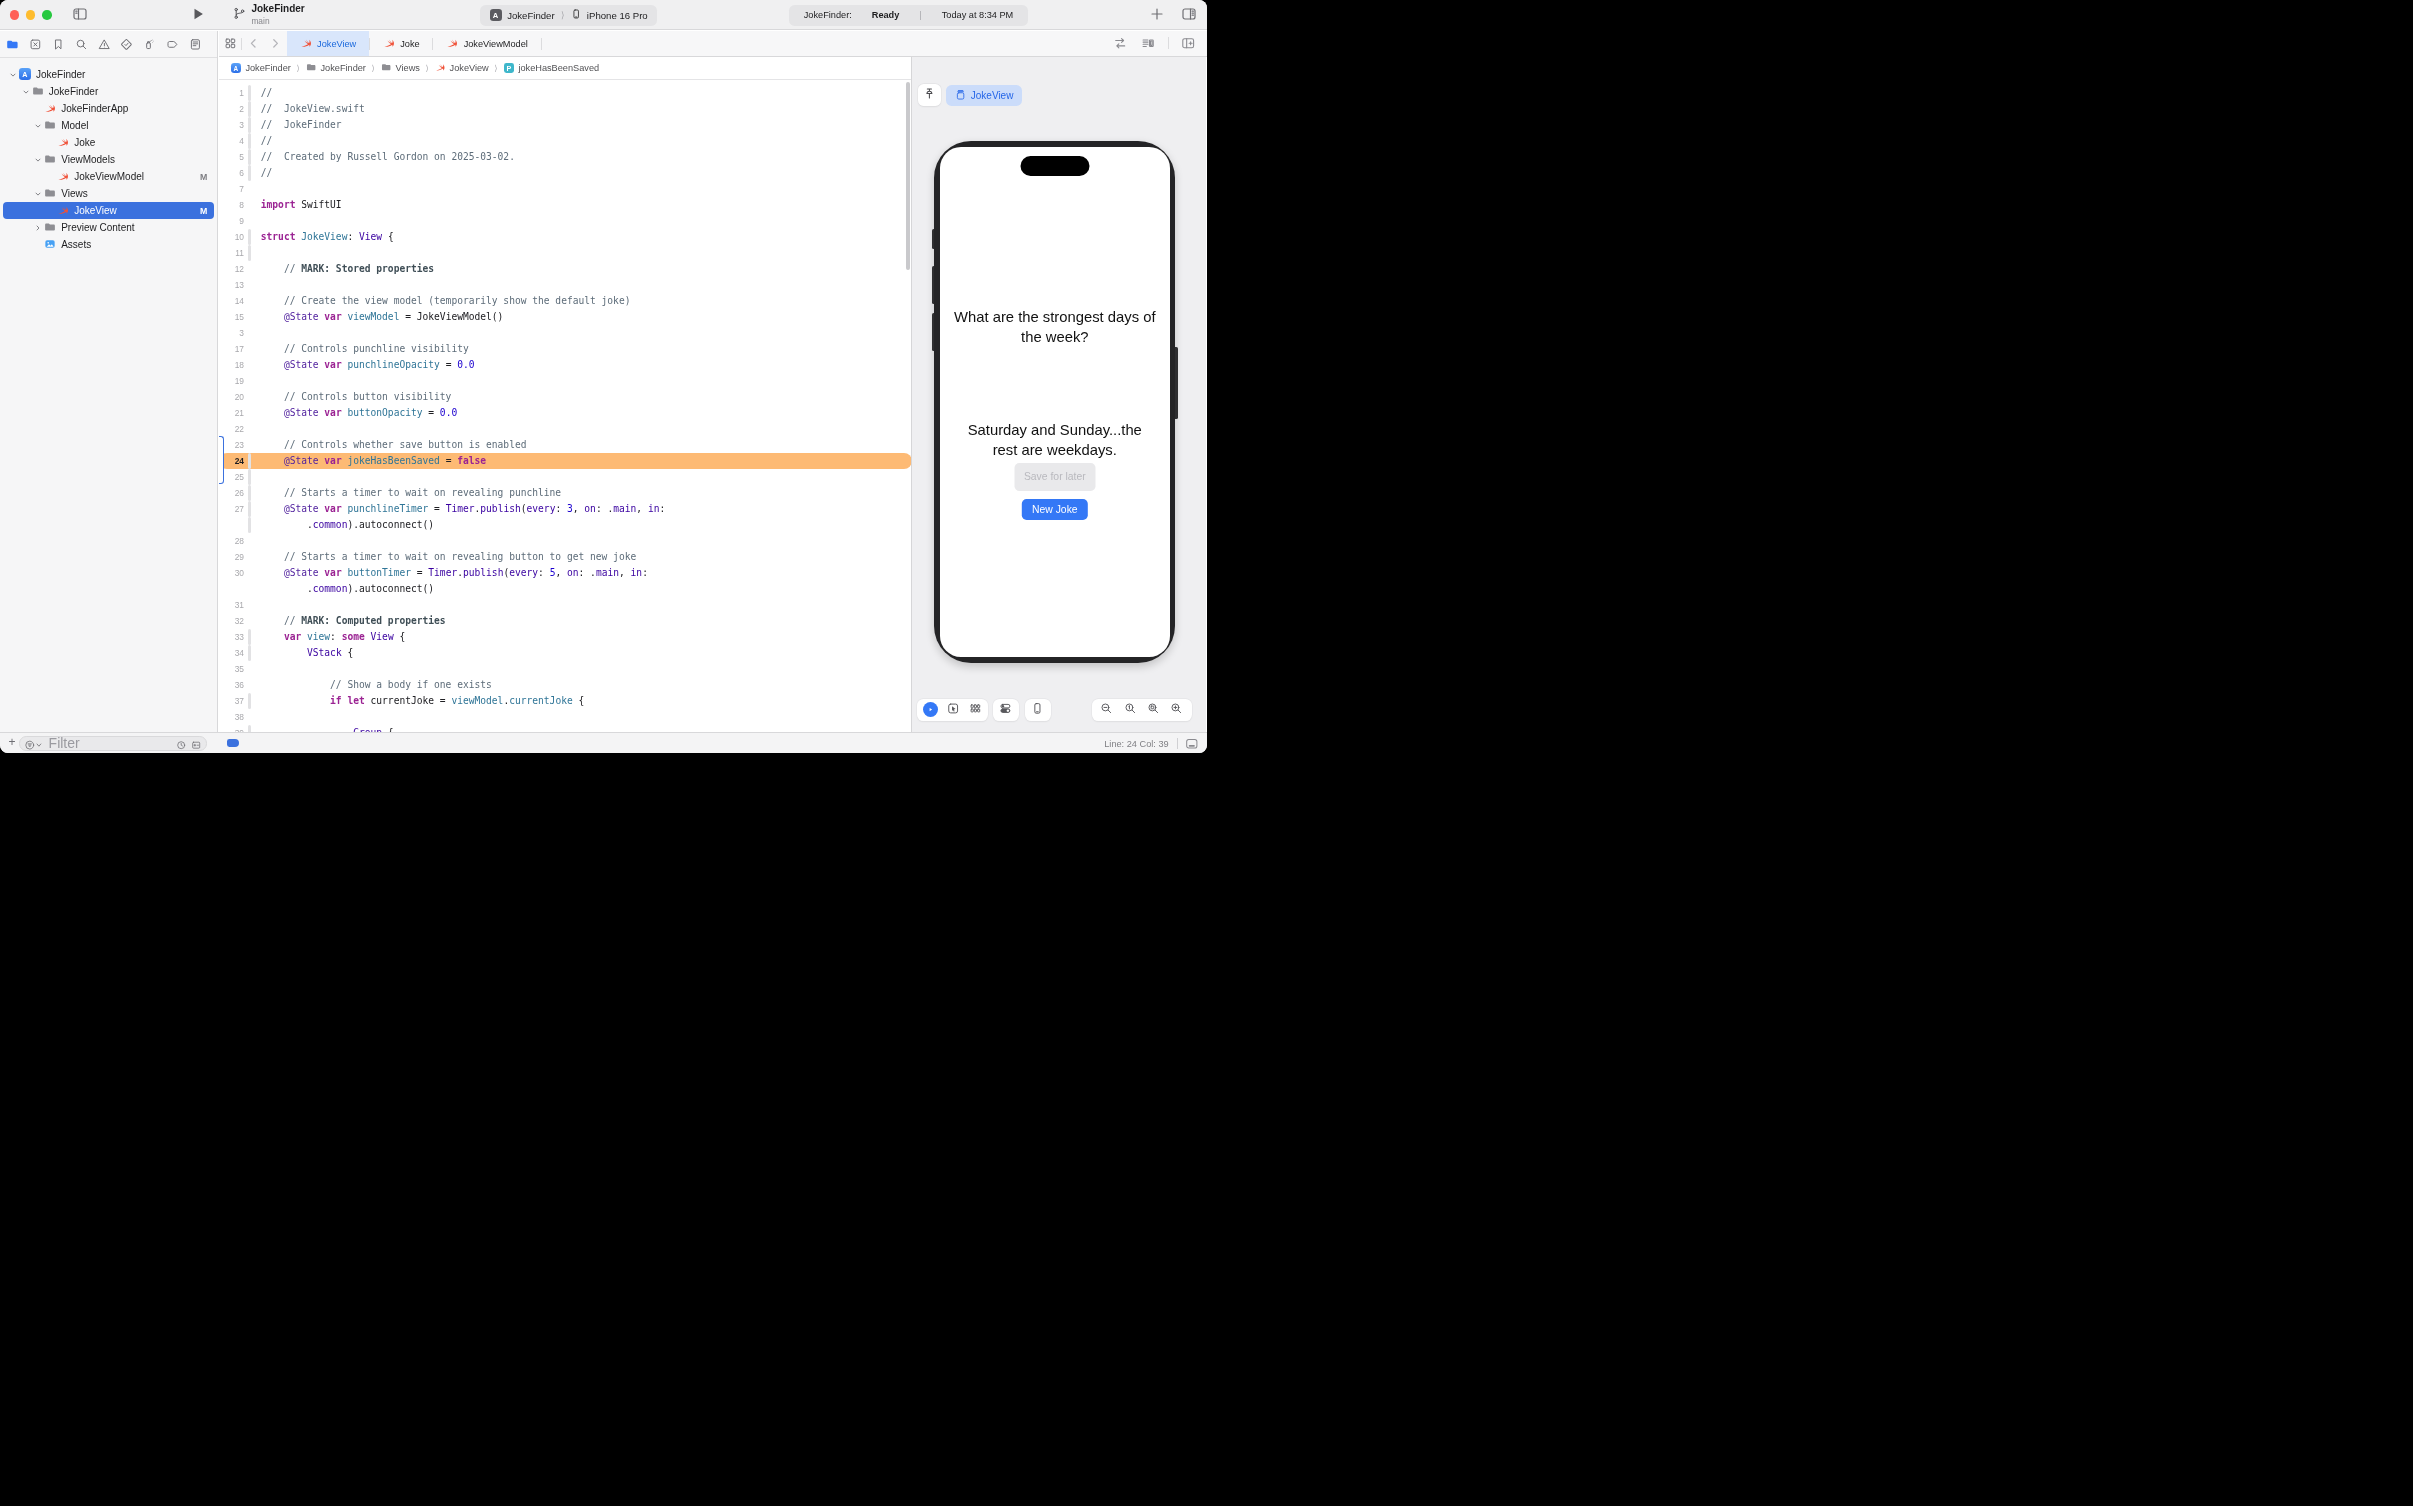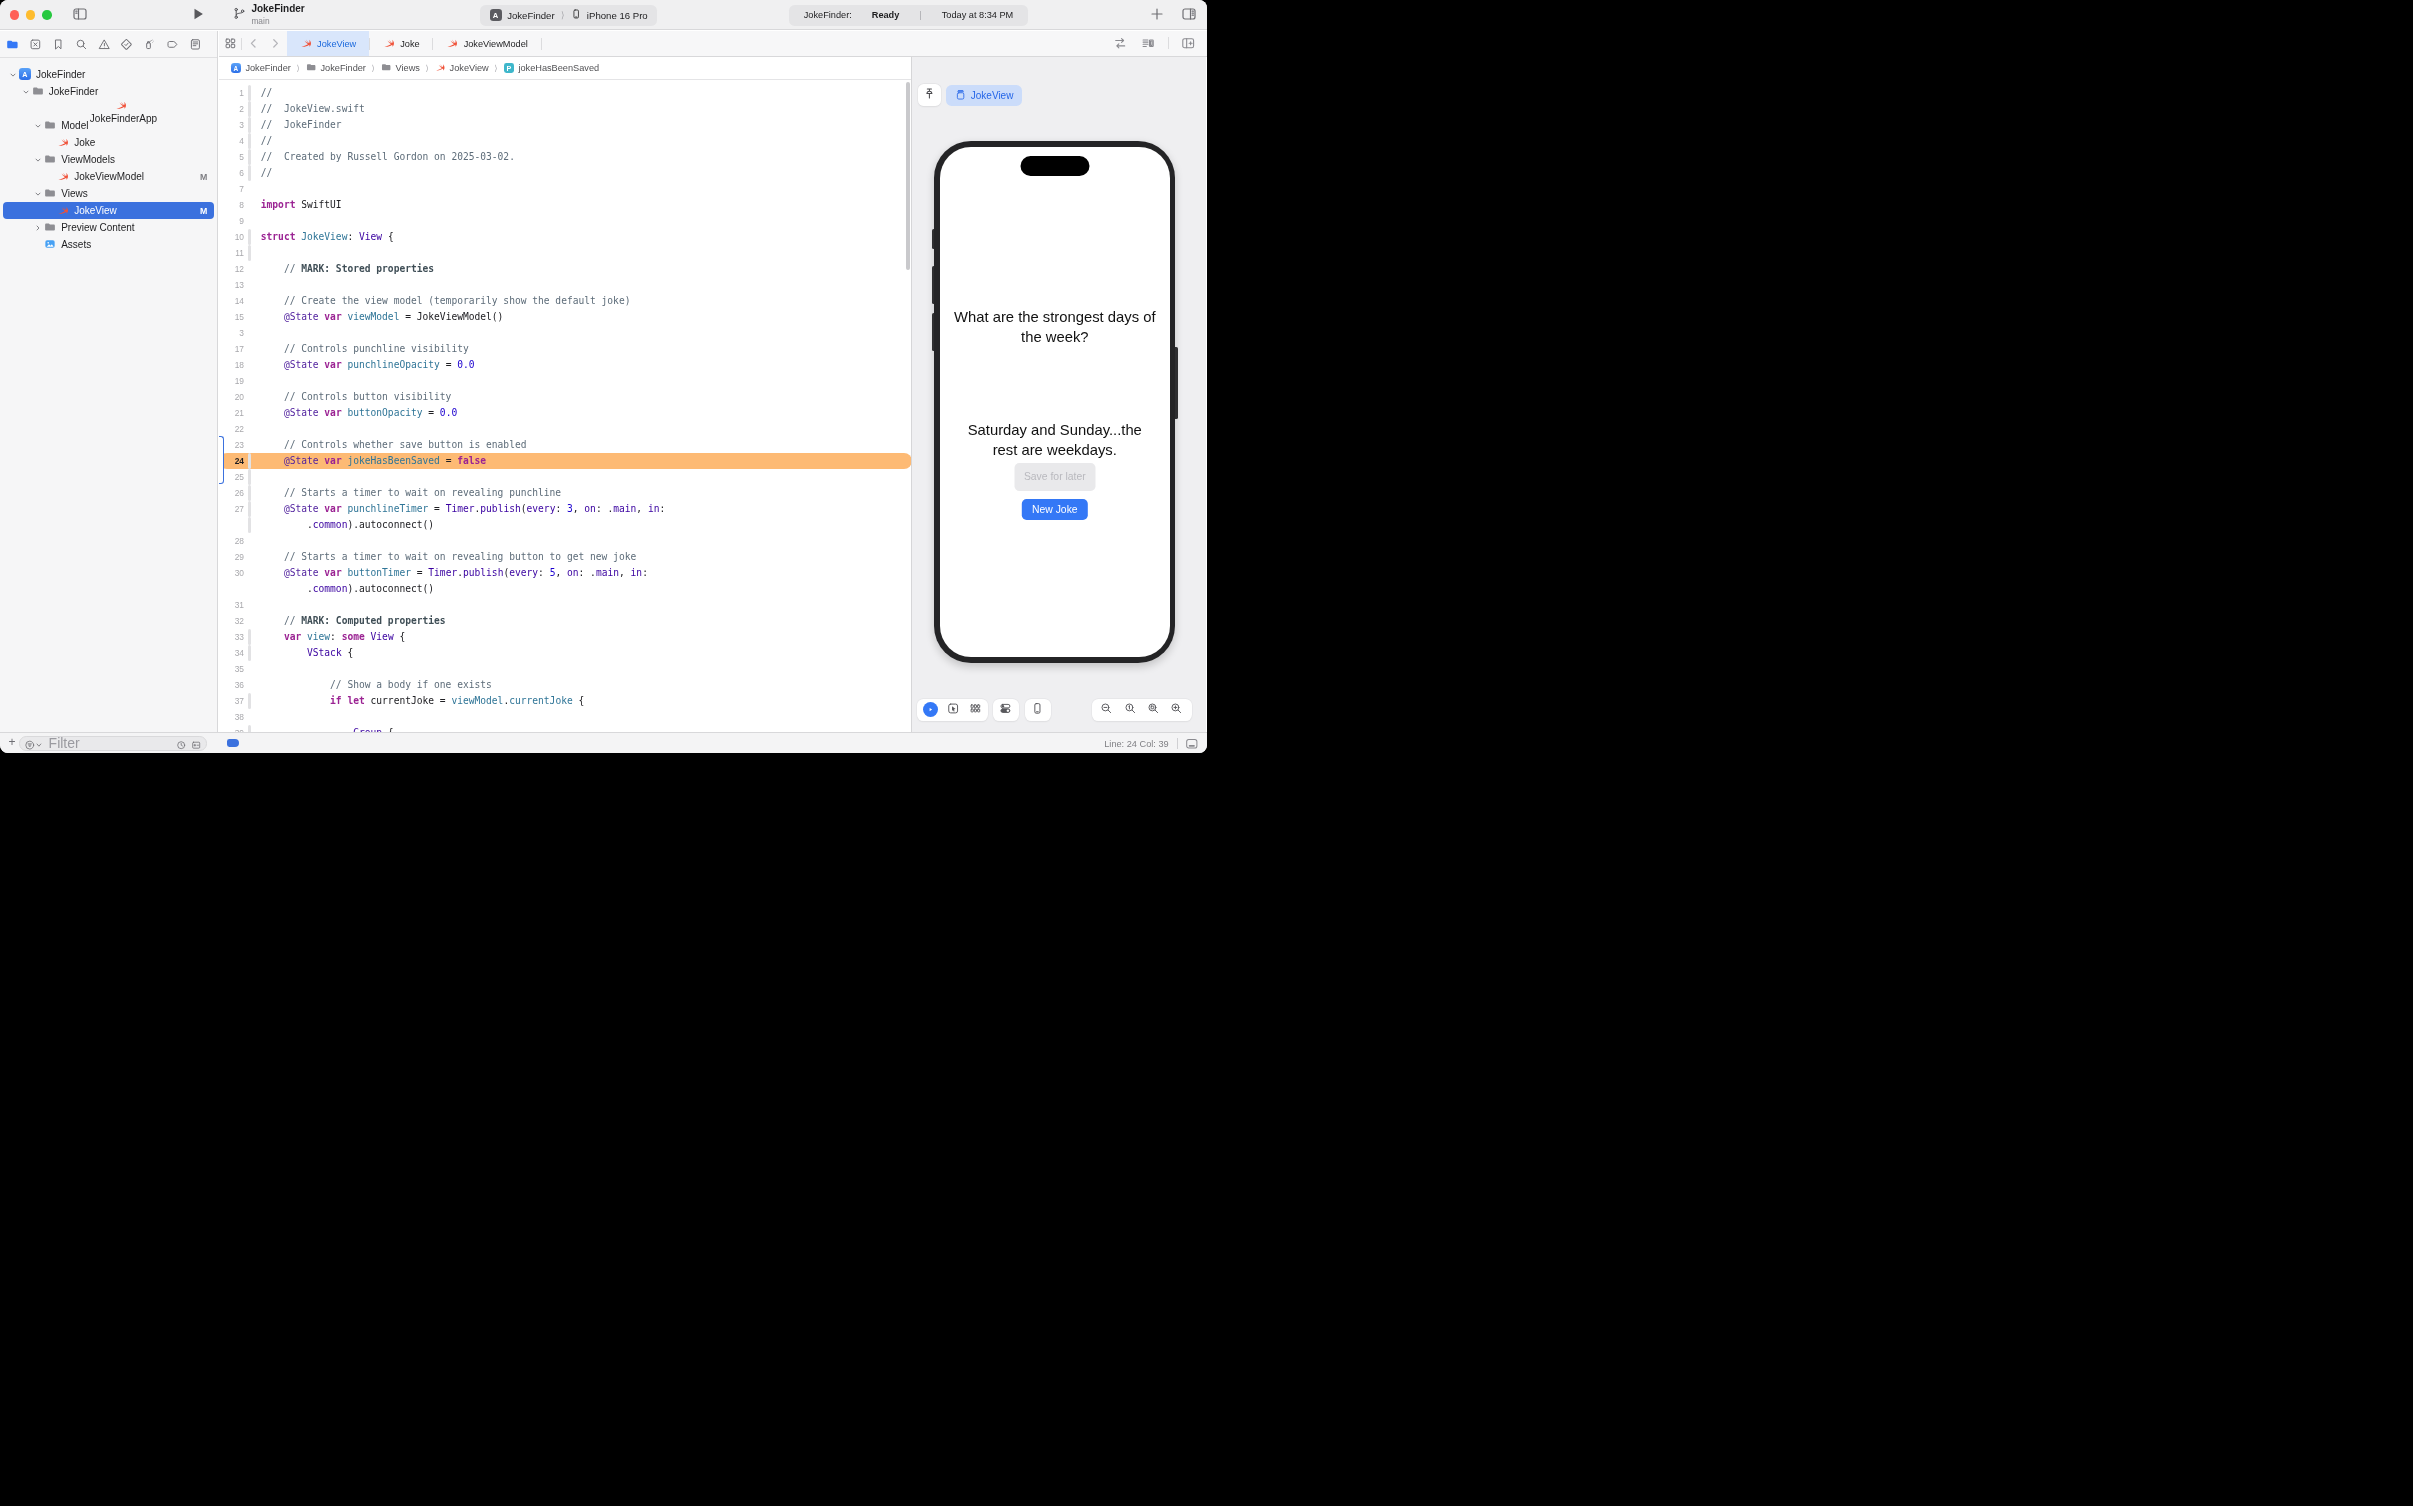--- a/index.html
+++ b/index.html
@@ -86,21 +86,21 @@
   #ed-scrollbar { position:absolute; right:1.6px; top:1.6px; width:4px; height:188px; background:#C9C9CC; border-radius:2px; }
 
   
   #canvas { position:absolute; left:911px; top:57px; width:295px; height:675px; background:#EFEFF1; border-left:0.8px solid #D6D6D8; }
   #pin-btn { position:absolute; left:6.4px; top:27px; width:22.3px; height:22.3px; background:#fff; border-radius:5.6px; box-shadow:0 0 0 0.4px #E0E0E2, 0 0.8px 1.6px rgba(0,0,0,.08); display:flex; align-items:center; justify-content:center; color:#4A4A4E; }
   #pin-btn svg{ width:12.8px; height:12.8px; }
   #preview-chip { position:absolute; left:34px; top:28px; height:21px; background:#CBDCFA; border-radius:5.6px; display:flex; align-items:center; gap:4.8px; padding:0 8.8px; color:#2566E8; font-size:10px; }
   #preview-chip svg{ width:11.2px; height:12px; }
 
   #phone { position:absolute; left:22.3px; top:84px; width:241px; height:522px; background:#242426; border-radius:37px; box-shadow:0 3.2px 8px rgba(0,0,0,.18); }
-  #screen { position:absolute; inset:5.6px; background:#fff; border-radius:31px; overflow:hidden; }
+  #screen { position:absolute; inset:5.6px; background:#fff; border-radius:21px; overflow:hidden; }
   #dyn-island { position:absolute; left:50%; transform:translateX(-50%); top:9.6px; width:69px; height:20px; background:#000; border-radius:10.4px; }
   .side-btn { position:absolute; background:#2E2E30; }
   .sb-l { left:-2.4px; width:2.4px; border-radius:1.6px 0 0 1.6px; }
   .sb-r { right:-2.4px; width:2.4px; border-radius:0 1.6px 1.6px 0; }
   #btn-action { top:88px; height:20px; }
   #btn-vol1 { top:125px; height:38px; }
   #btn-vol2 { top:172px; height:38px; }
   #btn-power { top:206px; height:72px; }
   .joke-q { position:absolute; left:6%; width:88%; top:160px; text-align:center; font-size:14.8px; line-height:20px; color:#111; }
   .joke-a { position:absolute; left:6%; width:88%; top:273px; text-align:center; font-size:14.8px; line-height:20px; color:#111; }
@@ -242,21 +242,21 @@
               <path d="M4 6.2 8 10.2l4-4" stroke-width="1.7"></path>
             </svg>
           </span>
           <span class="ticon">
             <span><svg viewBox="0 0 16 16">
                 <path fill="#8E8E93" d="M1.5 5c0-.9.7-1.6 1.6-1.6H6c.4 0 .8.2 1.1.5l.9.9h4.9c.9 0 1.6.7 1.6 1.6v4.8c0 .9-.7 1.6-1.6 1.6H3.1c-.9 0-1.6-.7-1.6-1.6z"></path>
               </svg></span>
           </span>
           <span>JokeFinder</span>
         </div>
-        <div class="trow" style="padding-left: 30px; flex-direction: column;">
+        <div class="trow" style="padding-left: 30px;">
           <span class="chev"></span>
           <span class="ticon">
             <span><svg viewBox="0 0 16 16">
                 <path fill="#F05138" d="M1.9 12.9c3.8.7 7.2-.6 10.4-2.7.4.9.5 1.9.2 2.9 1.4-1.2 2.2-2.8 2.1-4.7-.1-1.8-1-3.5-2.2-4.8.6 1.6.5 3.2-.3 4.6C10.5 6.6 9.1 5 7.9 3.2c.8 1.9 1.9 3.7 3.2 5.3-1.9-1-3.7-2.3-5.3-3.8 1.3 1.9 2.9 3.6 4.8 5-2.7 1.6-5.6 2.7-8.7 3.2z"></path>
               </svg></span>
           </span>
           <span>JokeFinderApp</span>
         </div>
         <div class="trow" style="padding-left: 30px;">
           <span class="chev">

